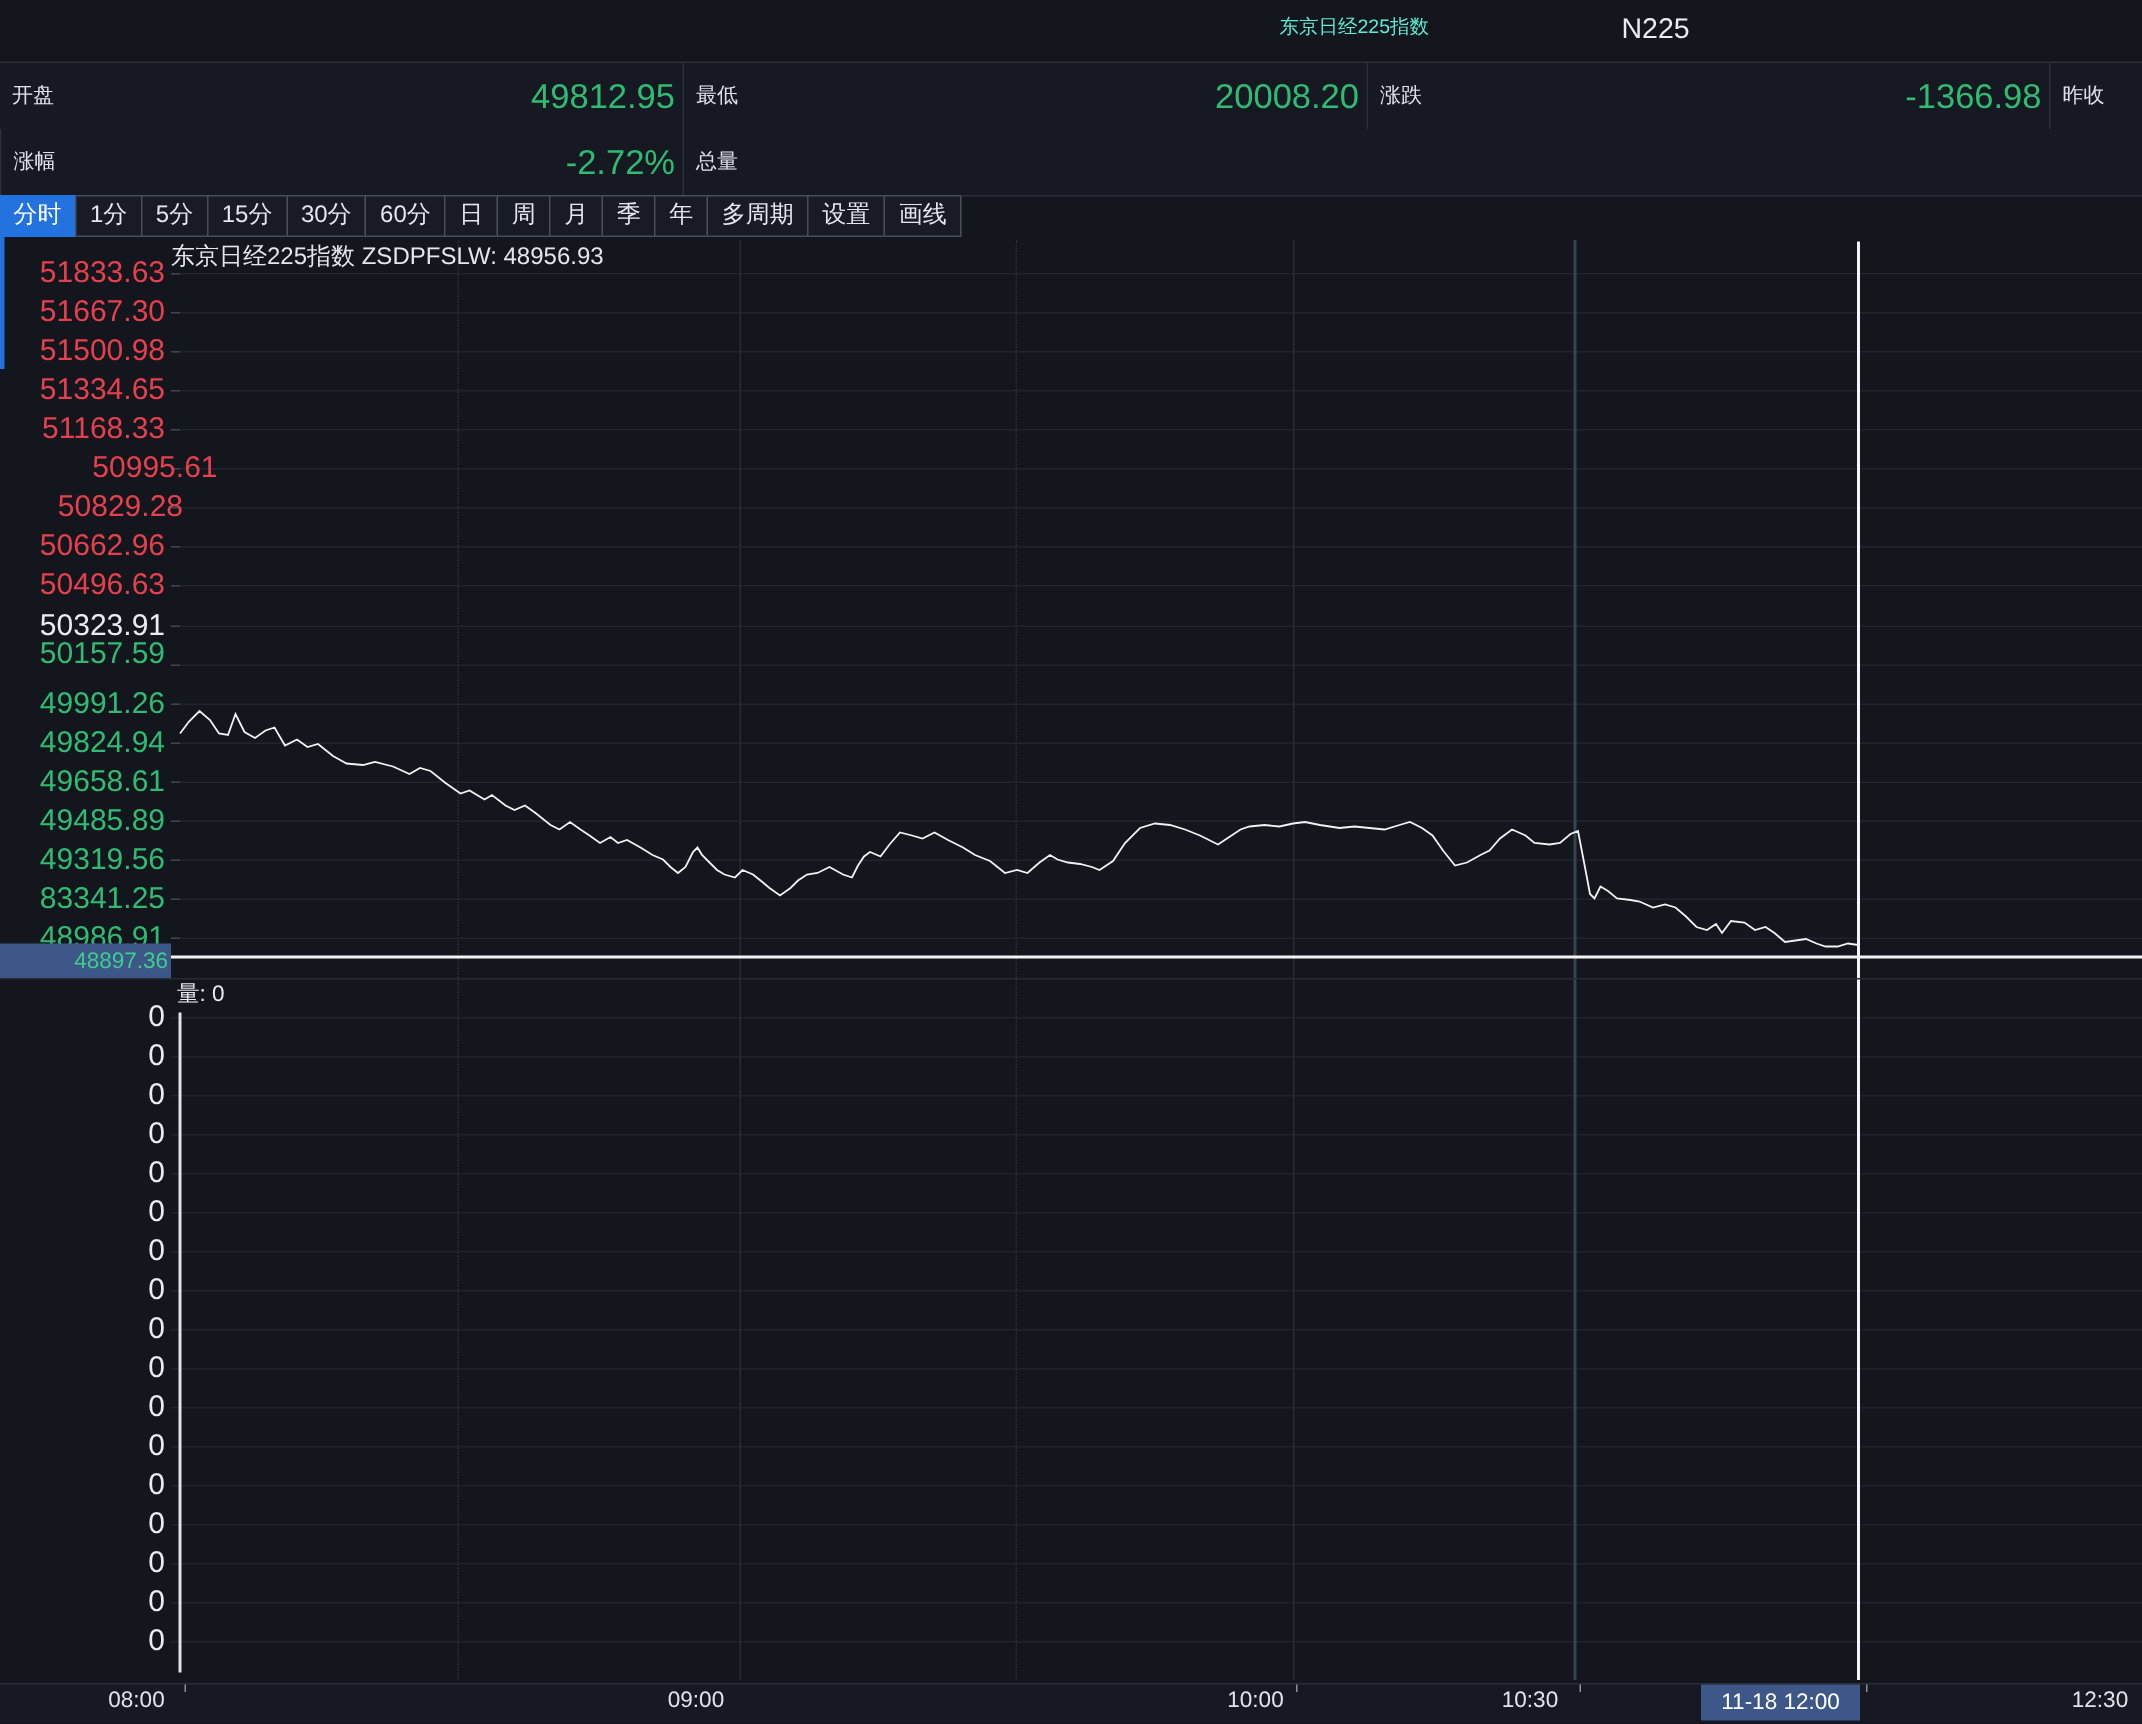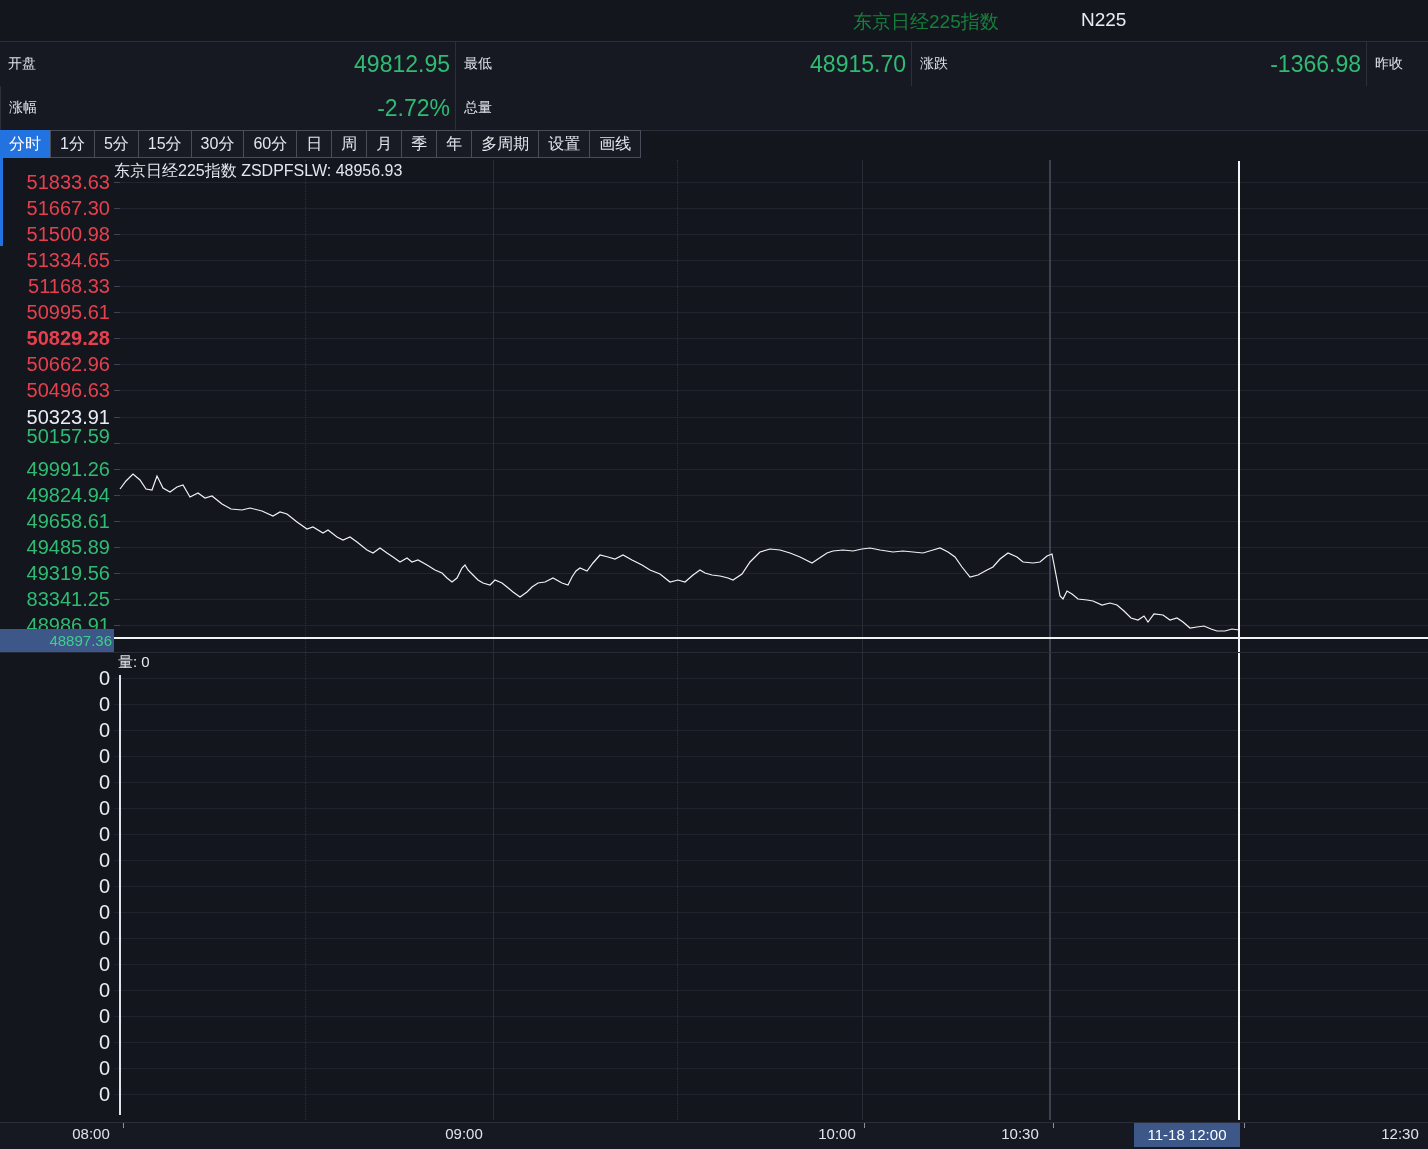--- a/index.html
+++ b/index.html
@@ -4,21 +4,21 @@
 <style>
   html,body{margin:0;padding:0;background:#0d0f14;}
   #app{
     position:relative;width:1428px;height:1149px;overflow:hidden;
     background:#14161d;color:#dfe3ea;
     font-family:"Liberation Sans","DejaVu Sans",sans-serif;
     -webkit-font-smoothing:antialiased;
   }
   
   .titlebar{position:absolute;left:0;top:0;width:1428px;height:41px;background:#14161d;border-bottom:1px solid #2b2f3a;}
-  .titlebar .idx-title{position:absolute;left:853px;top:9px;font-size:19px;color:#15803d;}
+  .titlebar .idx-title{position:absolute;left:853px;top:9px;font-size:13px;color:#5eead4;}
   .titlebar .idx-symbol{position:absolute;left:1081px;top:9px;font-size:19px;color:#e9edf3;}
   
   .infobar{position:absolute;left:0;top:42px;width:1428px;height:88px;background:#171922;border-bottom:1px solid #2b2f3a;
     display:grid;grid-template-columns:455px 456px 455px 62px;grid-template-rows:44px 44px;}
   .cell{display:flex;align-items:center;padding:0 5px 0 8px;overflow:hidden;}
   .cell.c2,.cell.c3,.cell.c4{border-left:1px solid #2b2f3a;}
   .cell .lbl{font-size:14px;color:#dde1e9;white-space:nowrap;}
   .cell .val{margin-left:auto;font-size:23px;white-space:nowrap;}
   .val.green{color:#2fbb72;}
   
@@ -58,21 +58,21 @@
     <span class="idx-symbol">N225</span>
   </div>
 
   <div class="infobar">
       <div class="cell c1">
         <span class="lbl">开盘</span>
         <span class="val green">49812.95</span>
       </div>
       <div class="cell c2">
         <span class="lbl">最低</span>
-        <span class="val green">48915.70</span>
+        <span class="val green">20008.20</span>
       </div>
       <div class="cell c3">
         <span class="lbl">涨跌</span>
         <span class="val green">-1366.98</span>
       </div>
       <div class="cell c4">
         <span class="lbl">昨收</span>
       </div>
       <div class="cell c2">
         <span class="lbl">涨幅</span>
@@ -162,22 +162,22 @@
         <div class="vgrid dotted" style="left: 305px; width: 0px;"></div>
         <div class="vgrid dotted" style="left: 677px; width: 0px;"></div>
       </div>
     <div class="chart-title">东京日经225指数 ZSDPFSLW: 48956.93</div>
     <div id="yaxis">
         <div class="axis-label red" style="left: 0px; top: 173px;">51833.63</div>
         <div class="axis-label red" style="left: 0px; top: 199px;">51667.30</div>
         <div class="axis-label red" style="left: 0px; top: 225px;">51500.98</div>
         <div class="axis-label red" style="left: 0px; top: 251px;">51334.65</div>
         <div class="axis-label red" style="left: 0px; top: 277px;">51168.33</div>
-        <div class="axis-label red" style="left: 0px; top: 303px;">50995.61</div>
-        <div class="axis-label red" style="left: 0px; top: 329px; font-weight: bold;">50829.28</div>
+        <div class="axis-label red" style="left: 0px; top: 303px; padding-left: 35px;">50995.61</div>
+        <div class="axis-label red" style="left: 12px; top: 329px;">50829.28</div>
         <div class="axis-label red" style="left: 0px; top: 355px;">50662.96</div>
         <div class="axis-label red" style="left: 0px; top: 381px;">50496.63</div>
         <div class="axis-label white" style="left: 0px; top: 408px;">50323.91</div>
         <div class="axis-label green" style="left: 0px; top: 427px;">50157.59</div>
         <div class="axis-label green" style="left: 0px; top: 460px;">49991.26</div>
         <div class="axis-label green" style="left: 0px; top: 486px;">49824.94</div>
         <div class="axis-label green" style="left: 0px; top: 512px;">49658.61</div>
         <div class="axis-label green" style="left: 0px; top: 538px;">49485.89</div>
         <div class="axis-label green" style="left: 0px; top: 564px;">49319.56</div>
         <div class="axis-label green" style="left: 0px; top: 590px;">83341.25</div>

